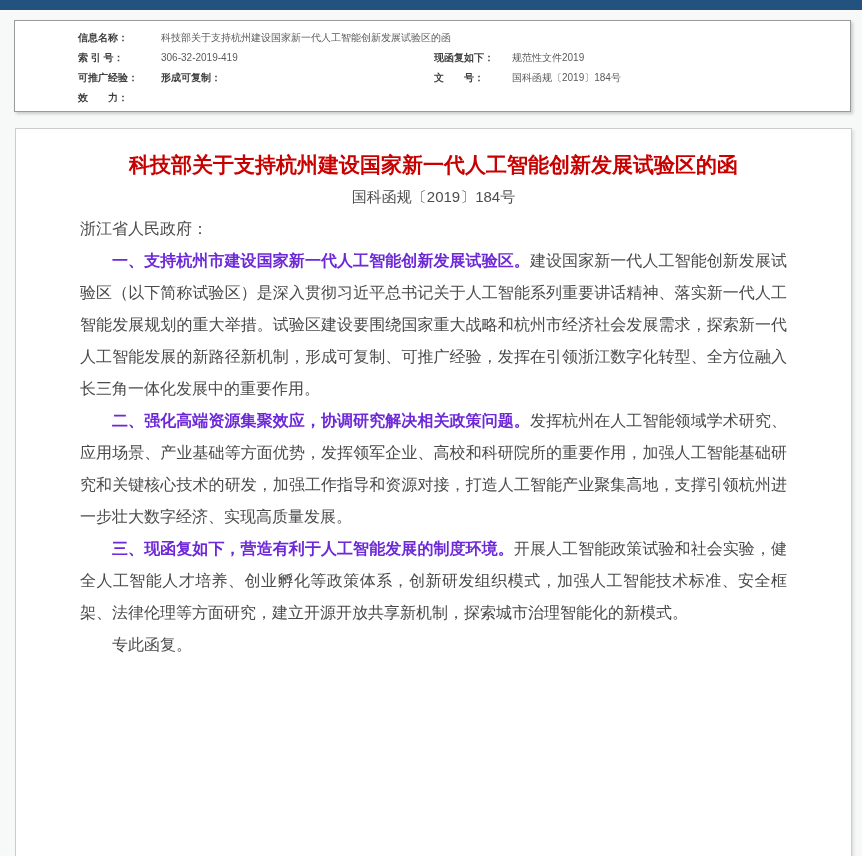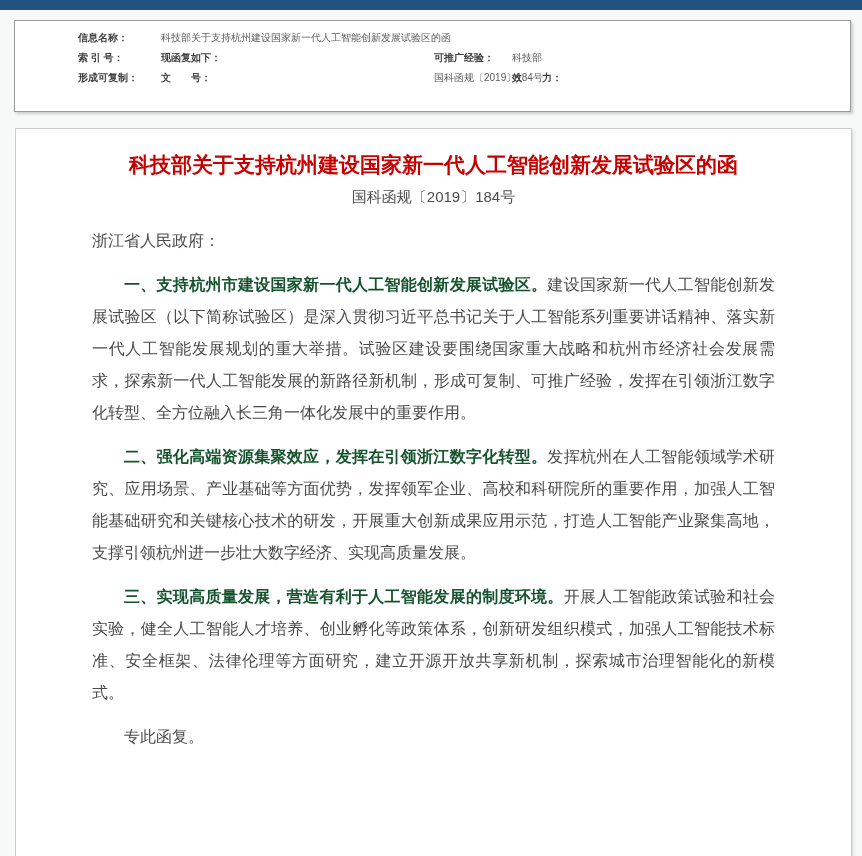--- a/index.html
+++ b/index.html
@@ -45,60 +45,61 @@
     padding:20px 64px 0 64px;
   }
   .doc-title{
     margin:0;font-size:21px;font-weight:bold;line-height:32px;
     color:var(--title-red);text-align:center;
   }
   .doc-num{
     font-size:15px;line-height:32px;color:#4d4d4d;text-align:center;
   }
   .doc-box p{
-    margin:12px;font-size:16px;line-height:32px;color:var(--body-text);
+    margin:0;font-size:16px;line-height:32px;color:var(--body-text);
     text-align:justify;
   }
   p.salutation{text-indent:0;}
   p.para{text-indent:2em;}
-  .lead{font-weight:bold;color:#14532d;}
+  .lead{font-weight:bold;color:#6d28d9;}
 </style>
 </head>
 <body>
 
 <div class="topbar"></div>
 
 <div class="meta-box">
   <div class="meta-grid">
     <span class="mlabel">信息名称：</span>
     <span class="mvalue span3">科技部关于支持杭州建设国家新一代人工智能创新发展试验区的函</span>
 
     <span class="mlabel">索 引 号：</span>
+    <span class="mvalue">306-32-2019-419</span>
     <span class="mlabel">现函复如下：</span>
+    <span class="mvalue">规范性文件2019</span>
 
     <span class="mlabel">可推广经验：</span>
-    <span class="mvalue">科技部</span>
     <span class="mlabel">形成可复制：</span>
 
     <span class="mlabel">文　　号：</span>
     <span class="mvalue">国科函规〔2019〕184号</span>
     <span class="mlabel">效　　力：</span>
     <span class="mvalue"></span>
   </div>
 </div>
 
 <div class="doc-box">
   <h1 class="doc-title">科技部关于支持杭州建设国家新一代人工智能创新发展试验区的函</h1>
   <div class="doc-num">国科函规〔2019〕184号</div>
 
   <p class="salutation">浙江省人民政府：</p>
 
 
   <p class="para"><span class="lead">一、支持杭州市建设国家新一代人工智能创新发展试验区。</span><span>建设国家新一代人工智能创新发展试验区（以下简称试验区）是深入贯彻习近平总书记关于人工智能系列重要讲话精神、落实新一代人工智能发展规划的重大举措。试验区建设要围绕国家重大战略和杭州市经济社会发展需求，探索新一代人工智能发展的新路径新机制，形成可复制、可推广经验，发挥在引领浙江数字化转型、全方位融入长三角一体化发展中的重要作用。</span></p>
 
-  <p class="para"><span class="lead">二、强化高端资源集聚效应，发挥在引领浙江数字化转型。</span><span>发挥杭州在人工智能领域学术研究、应用场景、产业基础等方面优势，发挥领军企业、高校和科研院所的重要作用，加强人工智能基础研究和关键核心技术的研发，开展重大创新成果应用示范，打造人工智能产业聚集高地，支撑引领杭州进一步壮大数字经济、实现高质量发展。</span></p>
+  <p class="para"><span class="lead">二、强化高端资源集聚效应，协调研究解决相关政策问题。</span><span>发挥杭州在人工智能领域学术研究、应用场景、产业基础等方面优势，发挥领军企业、高校和科研院所的重要作用，加强人工智能基础研究和关键核心技术的研发，加强工作指导和资源对接，打造人工智能产业聚集高地，支撑引领杭州进一步壮大数字经济、实现高质量发展。</span></p>
 
-  <p class="para"><span class="lead">三、实现高质量发展，营造有利于人工智能发展的制度环境。</span><span>开展人工智能政策试验和社会实验，健全人工智能人才培养、创业孵化等政策体系，创新研发组织模式，加强人工智能技术标准、安全框架、法律伦理等方面研究，建立开源开放共享新机制，探索城市治理智能化的新模式。</span></p>
+  <p class="para"><span class="lead">三、现函复如下，营造有利于人工智能发展的制度环境。</span><span>开展人工智能政策试验和社会实验，健全人工智能人才培养、创业孵化等政策体系，创新研发组织模式，加强人工智能技术标准、安全框架、法律伦理等方面研究，建立开源开放共享新机制，探索城市治理智能化的新模式。</span></p>
 
 
   <p class="para">专此函复。</p>
 
 </div>
 
 </body></html>

